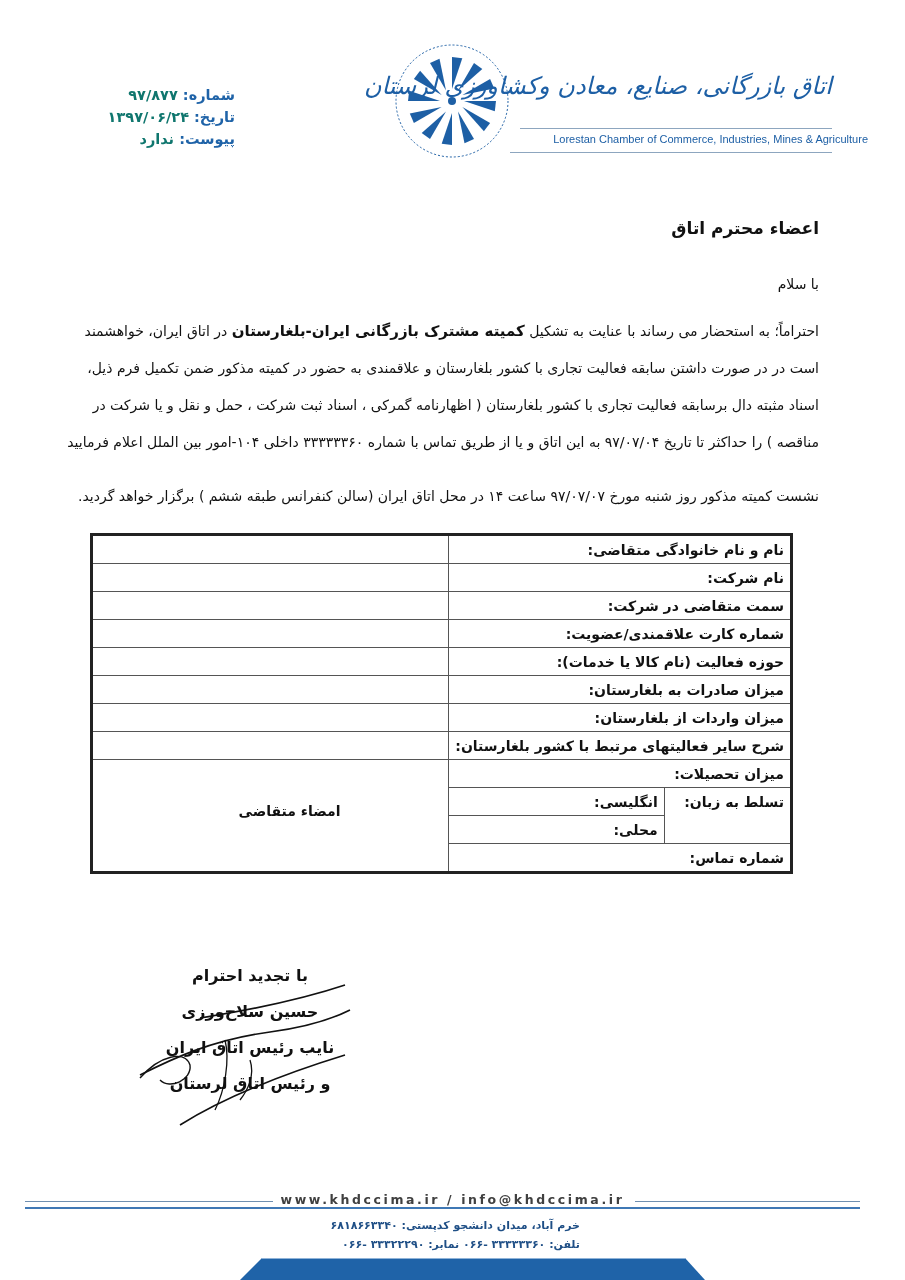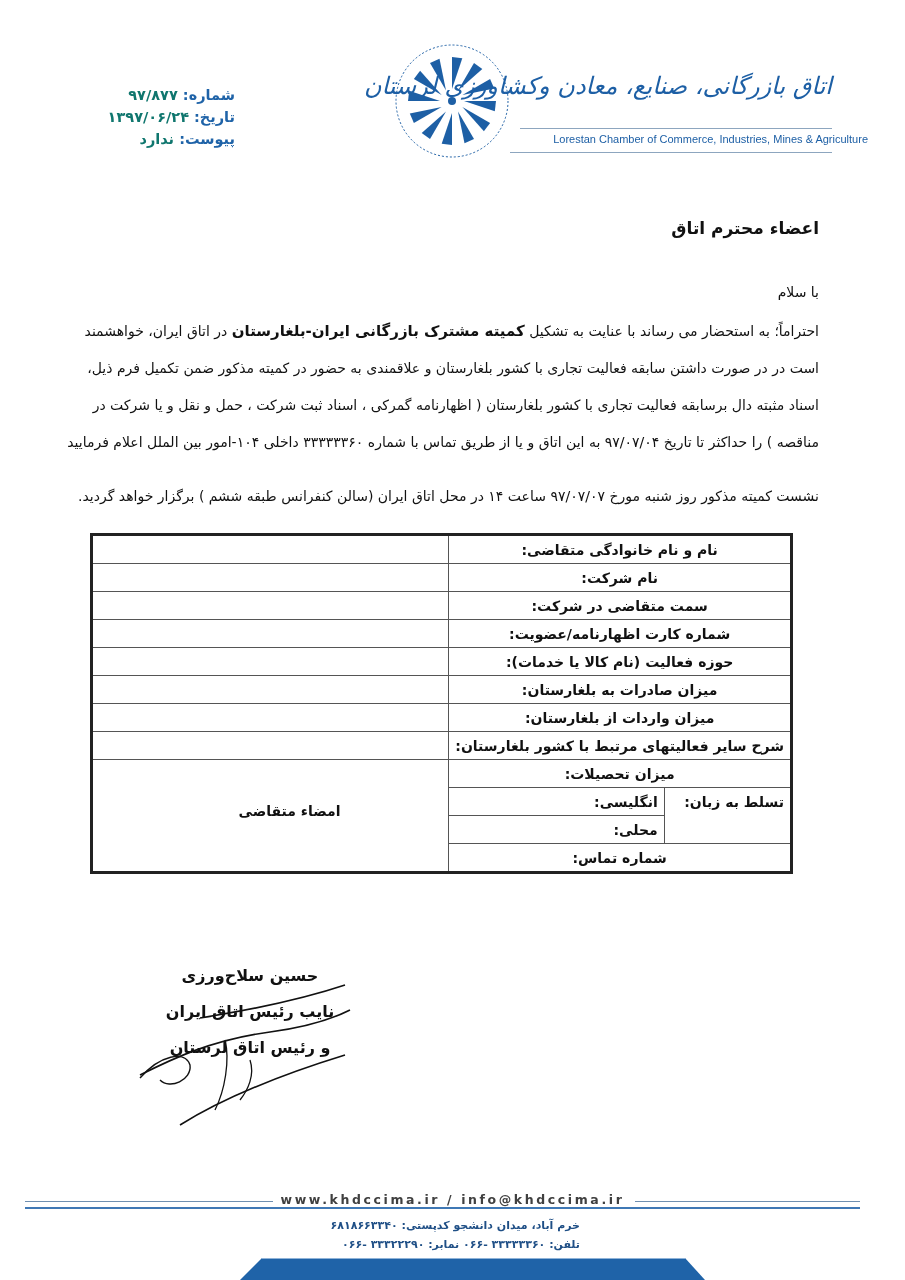--- a/index.html
+++ b/index.html
@@ -17,32 +17,32 @@
     
     .logo { left: 393px; top: 42px; width: 118px; height: 118px; }
     .brand-fa { left: 540px; top: 72px; width: 292px; font-family: "DejaVu Serif", serif; font-style: italic;
                 font-size: 24px; color: #1d5fa5; white-space: nowrap; }
     .brand-line { left: 520px; top: 128px; width: 312px; height: 1px; background: #8da6bf; }
     .brand-line2 { left: 510px; top: 152px; width: 322px; height: 1px; background: #8da6bf; }
     .brand-en { left: 540px; top: 133px; width: 328px; text-align: right; font-family: "Liberation Sans", sans-serif;
                 font-size: 11px; color: #1d5fa5; white-space: nowrap; }
 
     .title { right: 86px; top: 218px; font-size: 17px; font-weight: bold; }
-    .salam { right: 86px; top: 284px; font-size: 14px; }
+    .salam { right: 86px; top: 276px; font-size: 14px; }
 
     .para { right: 86px; width: 760px; font-size: 14px; line-height: 37px; }
     .para b { font-weight: bold; font-size: 15px; }
     .p1 { top: 313px; }
     .p2 { top: 478px; }
 
     
     table.form { position: absolute; left: 90px; top: 533px; width: 703px; border-collapse: collapse;
                  border: 3px solid #222; direction: rtl; }
     table.form td { border: 1px solid #555; height: 27px; padding: 0 6px; font-size: 14px; font-weight: bold; }
-    table.form td.lab { width: 293px; text-align: center; white-space: nowrap; margin-top: 7px; }
+    table.form td.lab { width: 293px; text-align: right; white-space: nowrap; margin-top: 7px; }
     table.form td.val { }
     table.form td.lang { width: 100px; vertical-align: top; padding-top: 6px; }
     table.form td.sub { width: 180px; text-align: right; }
 
     
     .closing { left: 150px; top: 958px; width: 200px; text-align: center; font-size: 16px; font-weight: bold; line-height: 36px; }
     .sig-svg { left: 130px; top: 980px; }
 
     
     .foot-web { left: 280px; top: 1192px; width: 345px; text-align: center; font-family: "DejaVu Sans", sans-serif;
@@ -114,21 +114,21 @@
     </tr>
     <tr>
       <td class="lab" colspan="2">نام شرکت:</td>
       <td class="val"></td>
     </tr>
     <tr>
       <td class="lab" colspan="2">سمت متقاضی در شرکت:</td>
       <td class="val"></td>
     </tr>
     <tr>
-      <td class="lab" colspan="2">شماره کارت اظهارنامه/عضویت:</td>
+      <td class="lab" colspan="2">شماره کارت علاقمندی/عضویت:</td>
       <td class="val"></td>
     </tr>
     <tr>
       <td class="lab" colspan="2">حوزه فعالیت (نام کالا یا خدمات):</td>
       <td class="val"></td>
     </tr>
     <tr>
       <td class="lab" colspan="2">میزان صادرات به بلغارستان:</td>
       <td class="val"></td>
     </tr>
@@ -154,20 +154,21 @@
       <td class="sub">محلی:</td>
     </tr>
     <tr>
       <td class="lab" colspan="2">شماره تماس:</td>
     </tr>
   </tbody>
 </table>
 <div class="abs" style="left:93px; top:803px; width:393px; text-align:center; font-size:14px; font-weight:bold;">امضاء متقاضی</div>
 
 <div class="abs closing rtl" style="text-align:center;">
+  <div>با تجدید احترام</div>
   <div>حسین سلاح‌ورزی</div>
   <div>نایب رئیس اتاق ایران</div>
   <div>و رئیس اتاق لرستان</div>
 </div>
 <svg class="abs sig-svg" width="230" height="150" viewBox="0 0 230 150">
   <path d="M70 38 C 120 30, 170 20, 215 5" fill="none" stroke="#111" stroke-width="1.6"></path>
   <path d="M10 95 C 40 80, 80 60, 140 52 C 170 48, 200 40, 220 30" fill="none" stroke="#111" stroke-width="1.6"></path>
   <path d="M10 98 C 30 75, 55 70, 60 85 C 62 100, 40 110, 30 100" fill="none" stroke="#111" stroke-width="1.4"></path>
   <path d="M50 145 C 90 120, 150 95, 215 75" fill="none" stroke="#111" stroke-width="1.6"></path>
   <path d="M95 60 C 100 80, 95 110, 85 130" fill="none" stroke="#111" stroke-width="1.3"></path>

